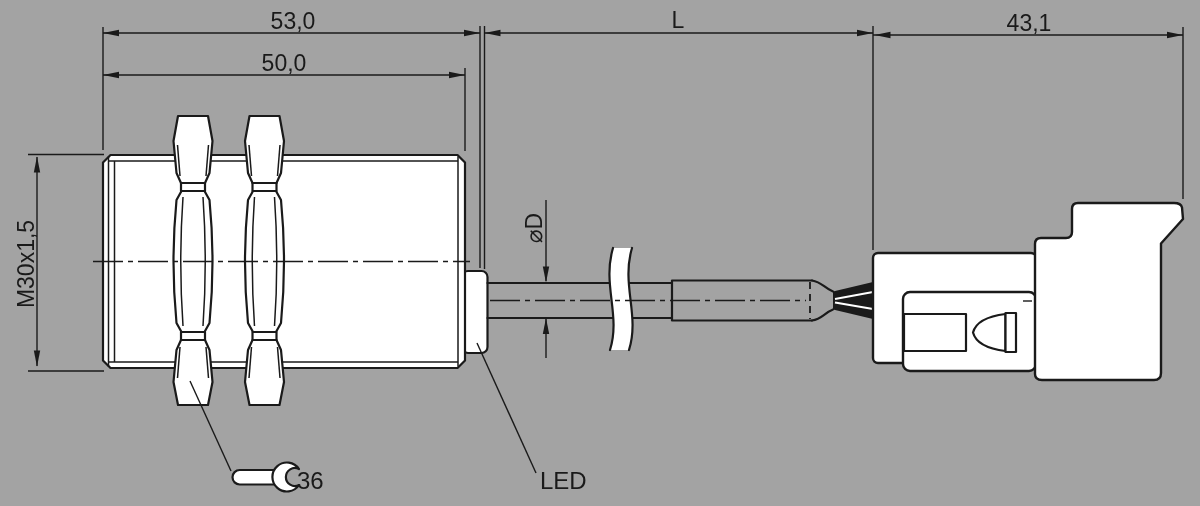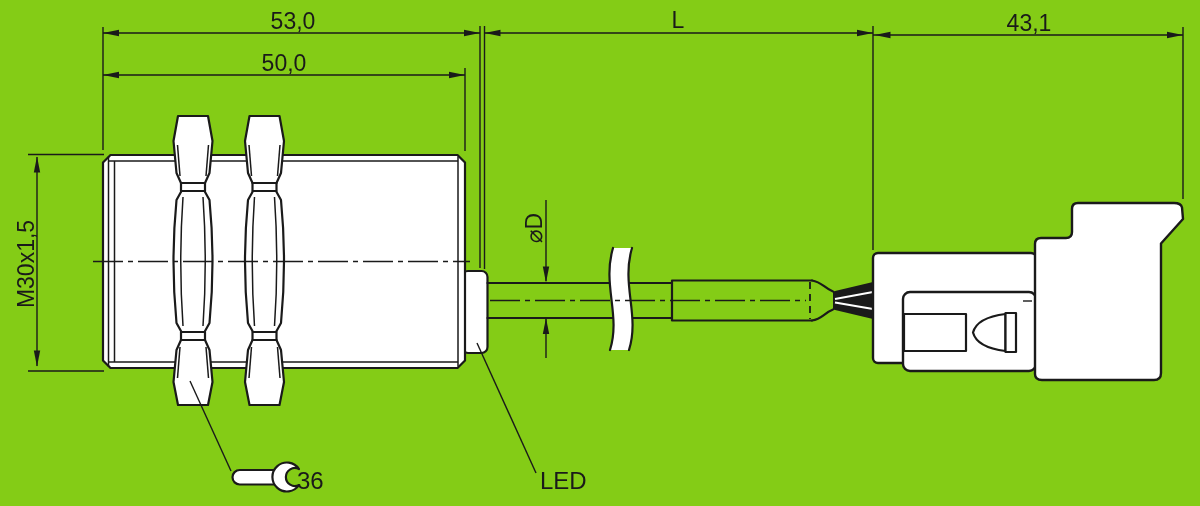--- a/index.html
+++ b/index.html
@@ -1,16 +1,16 @@
 <!DOCTYPE html>
 <html><head>
 <meta charset="utf-8">
 <style>
   html,body{margin:0;padding:0;background:#fff;}
-  .stage{position:relative;width:1200px;height:506px;background:#84cc16;overflow:hidden;}
+  .stage{position:relative;width:1200px;height:506px;background:#a3a3a3;overflow:hidden;}
   svg{display:block;}
   svg text{font-family:"Liberation Sans","DejaVu Sans",sans-serif;font-size:23px;fill:#1a1a1a;}
   .obj{stroke:#1a1a1a;stroke-width:2.2;fill:none;stroke-linejoin:round;stroke-linecap:round;}
   .objf{stroke:#1a1a1a;stroke-width:2.2;fill:#ffffff;stroke-linejoin:round;}
   .objf2{stroke:#1a1a1a;stroke-width:2.4;fill:#ffffff;stroke-linejoin:round;}
   .thin{stroke:#1a1a1a;stroke-width:1.5;fill:none;}
   .dim{stroke:#1a1a1a;stroke-width:1.4;fill:none;}
   .cl{stroke:#1a1a1a;stroke-width:1.3;fill:none;stroke-dasharray:30 5 5 5;}
   .ah{fill:#1a1a1a;stroke:none;}
   .erase{fill:#ffffff;stroke:none;}

